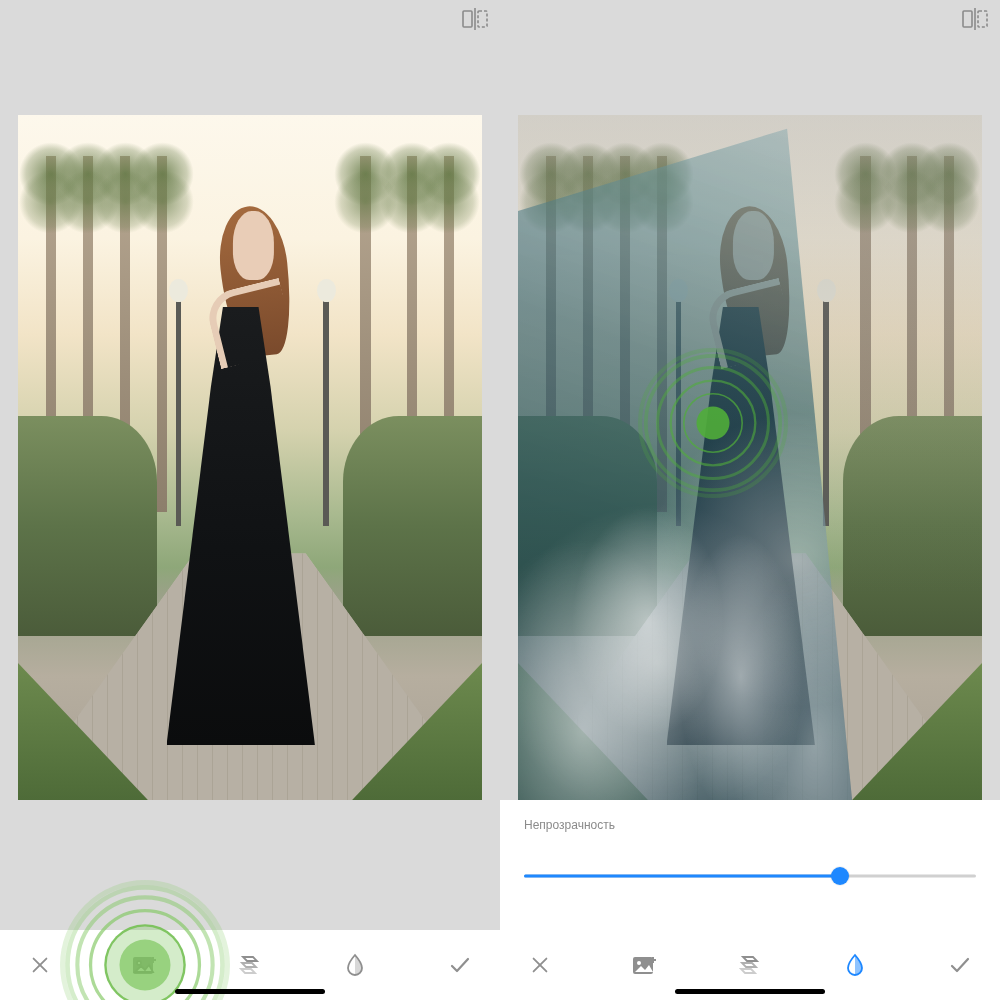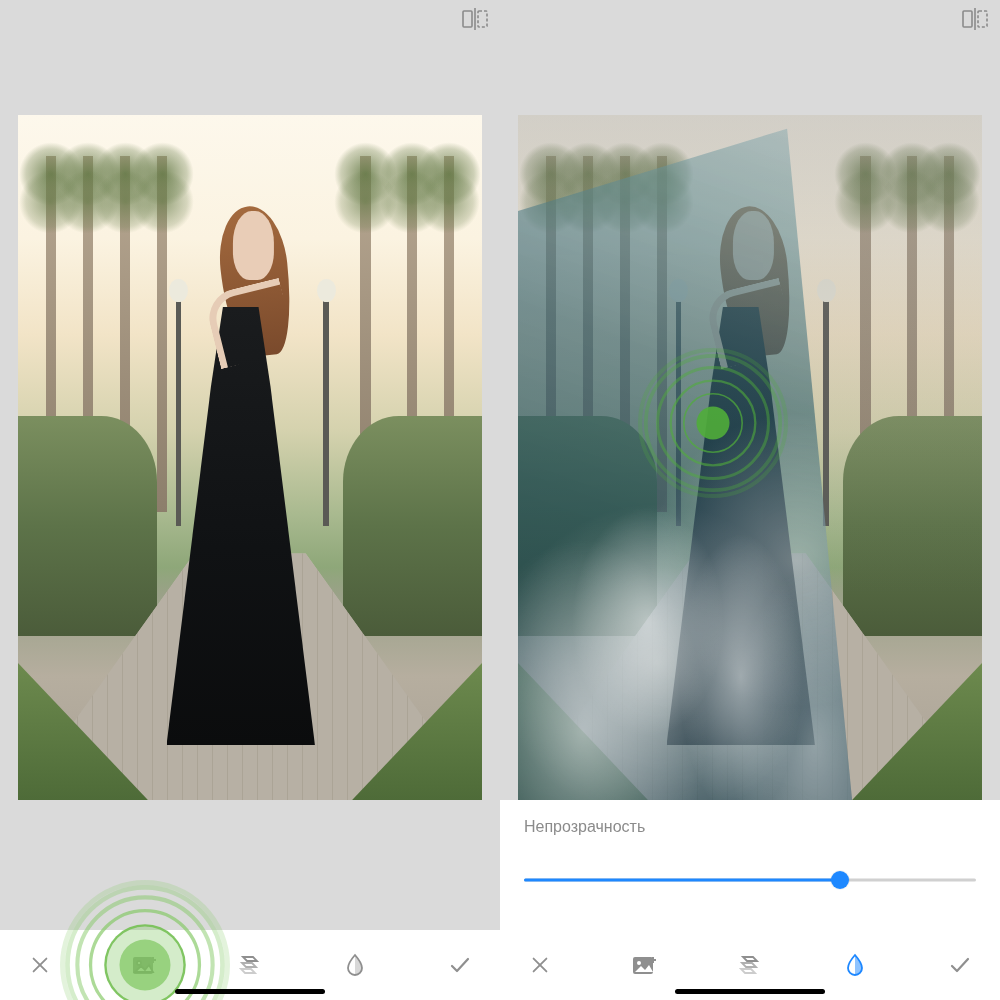--- a/index.html
+++ b/index.html
@@ -162,21 +162,21 @@
   .touch-ripple span:nth-child(5){transform:scale(.92); opacity:.4;}
   .touch-ripple span:nth-child(6){transform:scale(1.0); opacity:.28;}
 
   
   .opacity-panel {
     position:absolute; left:0; right:0; bottom:70px; height:130px;
     background:#fff;
     padding:18px 24px 0 24px;
   }
   .opacity-label {
-    font-size:16px; color:#8b8b8b; margin-bottom:34px;
+    font-size:12px; color:#8b8b8b; margin-bottom:34px;
   }
   .slider {
     position:relative; height:20px;
   }
   .slider-track {
     position:absolute; left:0; right:0; top:50%; height:3px;
     transform:translateY(-50%);
     background:#d0d0d0; border-radius:2px;
   }
   .slider-fill {

